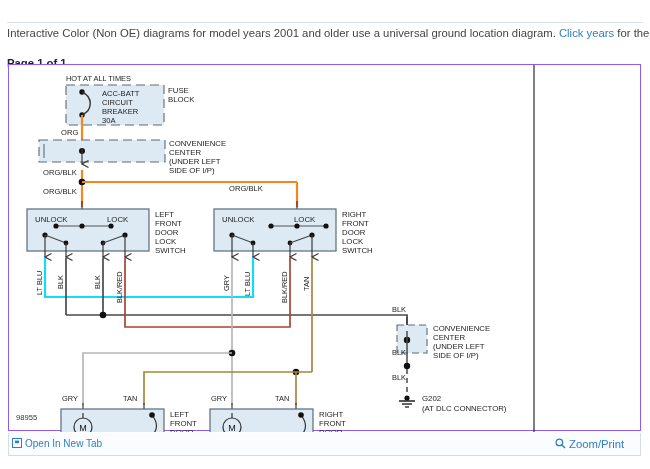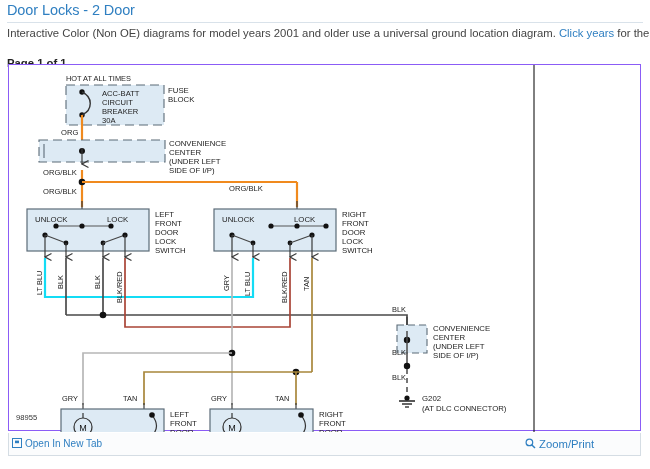--- a/index.html
+++ b/index.html
@@ -44,33 +44,32 @@
   .footer{
     position:absolute;left:8px;top:433px;width:633px;height:23px;
     border:1px solid #d5dde4;border-top:none;box-sizing:border-box;
     background:#fbfcfd;
   }
   .foot-left{
     position:absolute;left:12px;top:438px;
     font-size:10px;color:#2f7fc1;white-space:nowrap;
   }
   .foot-right{
-    position:absolute;left:525px;top:438px;
+    position:absolute;left:555px;top:438px;
     font-size:11.3px;color:#2f7fc1;white-space:nowrap;
   }
   .foot-ico{display:inline-block;vertical-align:-1px;margin-right:3px;}
   svg{display:block;}
   text{font-family:"Liberation Sans", sans-serif;}
 </style>
 </head>
 <body>
 
 <div class="page">
 
-  <div class="title">Door Locks - 2 Door</div>
   <div class="title-rule"></div>
 
   <div class="subtitle"><span>Interactive Color (Non OE) diagrams for model years 2001 and older use a universal ground location diagram. </span><a href="#">Click years</a><span> for the diagram.</span></div>
 
   <div class="pageno">Page 1 of 1</div>
 
   <div class="frame">
     <svg class="canvas" viewBox="0 0 633 367" width="633" height="367">
       <defs>
         <marker id="arw" markerWidth="7" markerHeight="7" refX="3.3" refY="6" orient="auto">

